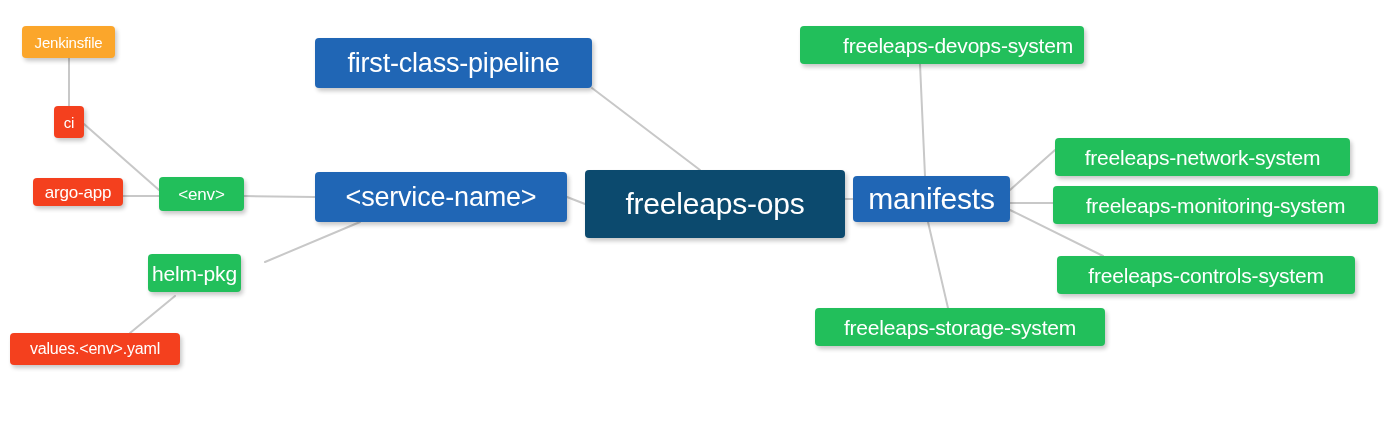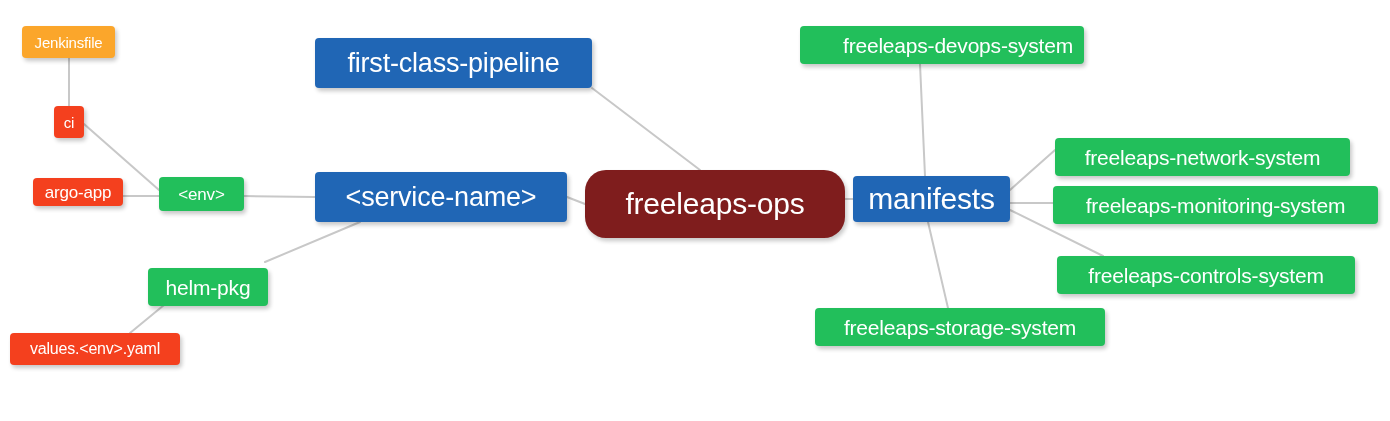--- a/index.html
+++ b/index.html
@@ -30,21 +30,21 @@
     align-items: center;
     justify-content: center;
     color: #ffffff;
     border-radius: 4px;
     white-space: nowrap;
     line-height: 1;
     box-shadow: 2px 3px 4px rgba(0,0,0,0.22);
     letter-spacing: -0.2px;
     z-index: 5;
   }
-  .n-root   { background: #7f1d1d; border-radius: 21px; }
+  .n-root   { background: #0c4a6e; }
   .n-blue   { background: #2066b5; }
   .n-green  { background: #22bf5b; }
   .n-orange { background: #fba62b; }
   .n-red    { background: #f4401e; }
 </style>
 </head>
 <body>
 
 <div id="canvas">
   <svg id="edge-layer" viewBox="0 0 1390 421" preserveAspectRatio="none">
@@ -62,21 +62,21 @@
       <line x1="1010" y1="203" x2="1053" y2="203" stroke="#c8c8c8" stroke-width="2" stroke-linecap="round"></line>
       <line x1="1010" y1="210" x2="1103" y2="256" stroke="#c8c8c8" stroke-width="2" stroke-linecap="round"></line>
       <line x1="928" y1="222" x2="948" y2="308" stroke="#c8c8c8" stroke-width="2" stroke-linecap="round"></line>
     </svg>
   <div id="node-layer">
       <div class="node n-root" style="left: 585px; top: 170px; width: 260px; height: 68px; font-size: 30px;">freeleaps-ops</div>
       <div class="node n-blue" style="left: 315px; top: 172px; width: 252px; height: 50px; font-size: 27px;">&lt;service-name&gt;</div>
       <div class="node n-blue" style="left: 315px; top: 38px; width: 277px; height: 50px; font-size: 27px;">first-class-pipeline</div>
       <div class="node n-blue" style="left: 853px; top: 176px; width: 157px; height: 46px; font-size: 30px;">manifests</div>
       <div class="node n-green" style="left: 159px; top: 177px; width: 85px; height: 34px; font-size: 17px;">&lt;env&gt;</div>
-      <div class="node n-green" style="left: 148px; top: 268px; width: 120px; height: 38px; font-size: 21px;">helm-pkg</div>
+      <div class="node n-green" style="left: 148px; top: 254px; width: 93px; height: 38px; font-size: 21px;">helm-pkg</div>
       <div class="node n-red" style="left: 33px; top: 178px; width: 90px; height: 28px; font-size: 17px;">argo-app</div>
       <div class="node n-red" style="left: 10px; top: 333px; width: 170px; height: 32px; font-size: 16px;">values.&lt;env&gt;.yaml</div>
       <div class="node n-red" style="left: 54px; top: 106px; width: 30px; height: 32px; font-size: 15px;">ci</div>
       <div class="node n-orange" style="left: 22px; top: 26px; width: 93px; height: 32px; font-size: 15px;">Jenkinsfile</div>
       <div class="node n-green" style="left: 800px; top: 26px; width: 284px; height: 38px; font-size: 21px; padding-left: 32px;">freeleaps-devops-system</div>
       <div class="node n-green" style="left: 1055px; top: 112px; width: 295px; height: 38px; font-size: 21px; margin-top: 26px;">freeleaps-network-system</div>
       <div class="node n-green" style="left: 1053px; top: 186px; width: 325px; height: 38px; font-size: 21px; text-align: right;">freeleaps-monitoring-system</div>
       <div class="node n-green" style="left: 1057px; top: 256px; width: 298px; height: 38px; font-size: 21px;">freeleaps-controls-system</div>
       <div class="node n-green" style="left: 815px; top: 308px; width: 290px; height: 38px; font-size: 21px;">freeleaps-storage-system</div>
     </div>

